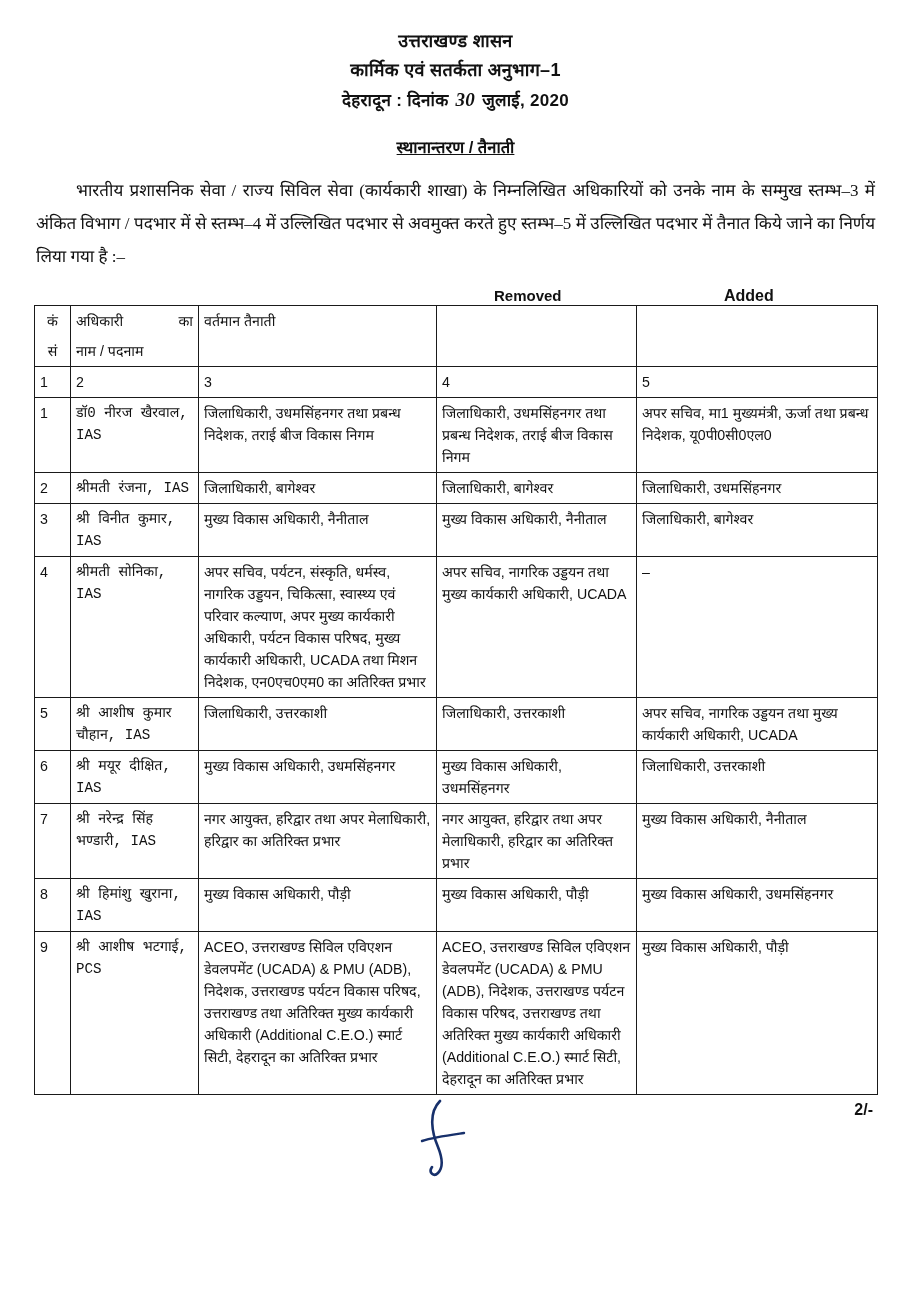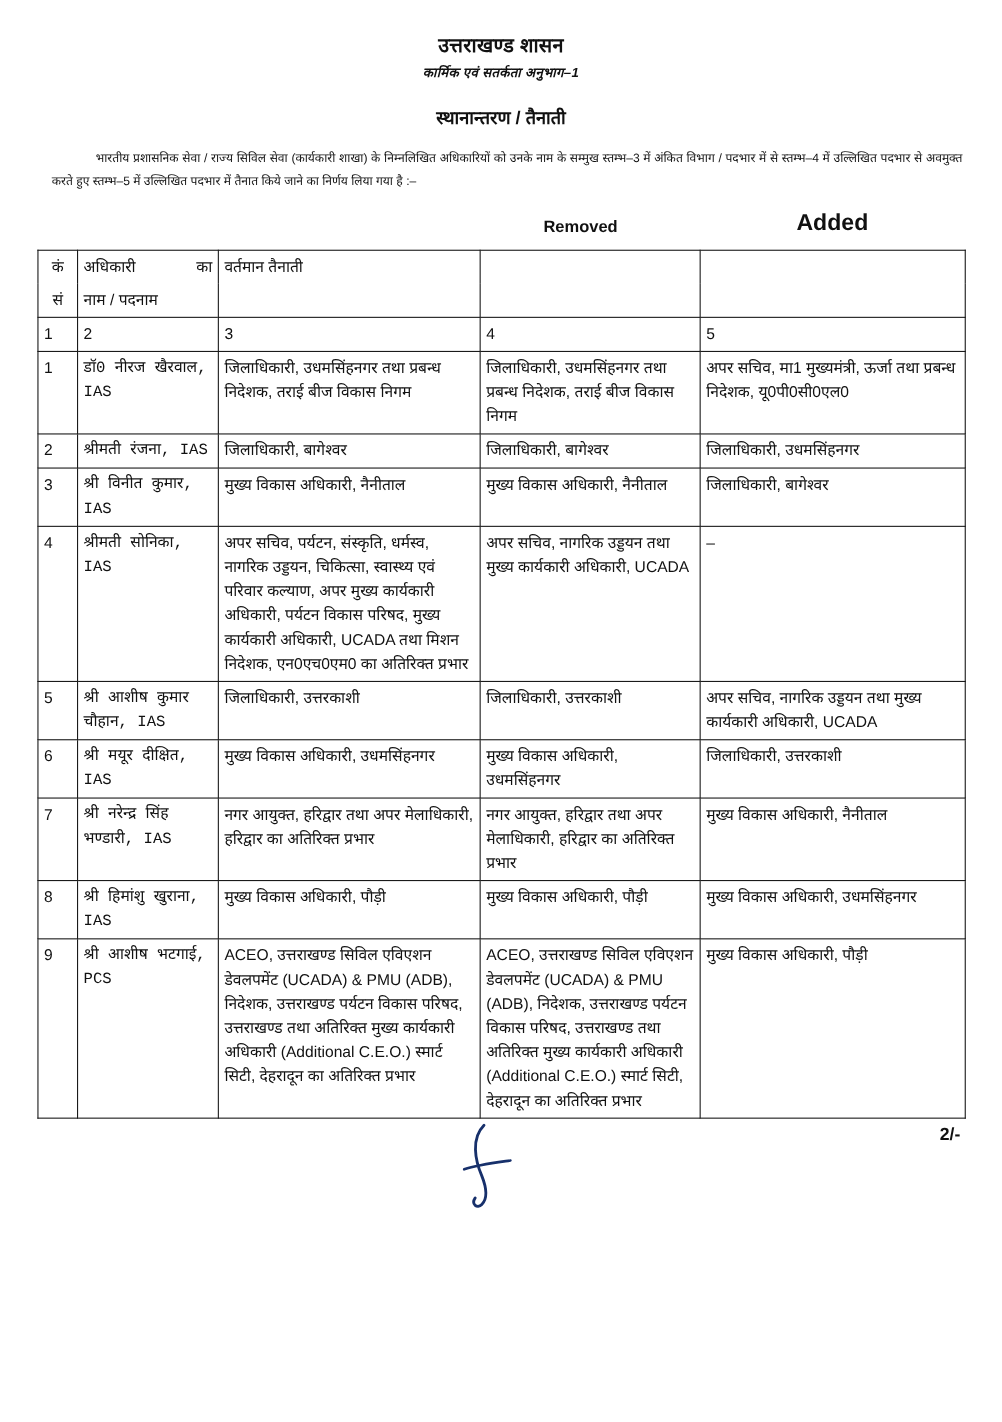--- a/index.html
+++ b/index.html
@@ -26,43 +26,45 @@
     text-align: center;
     line-height: 1.5;
   }
   .header .line {
     font-size: 17px;
     font-weight: bold;
     letter-spacing: 0.3px;
     margin: 2px 0;
   }
   .header .line.l1 { font-size: 18px; }
-  .header .line.l2 { font-size: 12px; font-style: italic; }
+  .header .line.l2 { font-size: 18px; }
   .header .line.l3 { font-size: 17px; }
   .header .line.l4 { font-size: 17px; }
   .hand-num {
     font-family: "Liberation Serif", serif;
     font-style: italic;
     font-size: 19px;
     padding: 0 2px;
   }
   .subject {
     text-align: center;
     font-size: 16.5px;
     font-weight: bold;
+    text-decoration: underline;
     margin-top: 20px;
     margin-bottom: 16px;
   }
   
   .intro {
-    font-size: 11px;
+    font-size: 17px;
     line-height: 1.95;
     text-align: justify;
     text-justify: inter-word;
-    margin: 0 2px 14px 13px;
+    margin: 0 2px 14px 2px;
+    font-family: Liberation Serif, serif;
   }
   .intro .indent { display: inline-block; width: 40px; }
   
   table.main {
     border-collapse: collapse;
     width: 100%;
     table-layout: fixed;
   }
   table.main td, table.main th {
     border: 1px solid #1a1a1a;
@@ -91,26 +93,25 @@
     padding: 1px 4px;
   }
   .no-bottom { border-bottom: none !important; }
   .no-top { border-top: none !important; }
   .just { text-align: justify; text-justify: inter-word; }
   .bold { font-weight: bold; font-family: Liberation Mono, monospace; }
   .dash-cell { text-align: center; font-size: 18px; padding-top: 14px; }
   .top-labels {
     display: flex;
     width: 100%;
-    margin-bottom: 12px;
-    align-items: flex-end;
+    margin-bottom: 0;
   }
   .top-labels .sp1 { width: 402px; }
   .top-labels .lbl-rem { width: 200px; padding-left: 58px; box-sizing: border-box; font-weight: bold; font-size: 15px;}
-  .top-labels .lbl-add { width: 241px; padding-left: 88px; box-sizing: border-box; font-weight: bold; font-size: 21px;}
+  .top-labels .lbl-add { width: 241px; padding-left: 88px; box-sizing: border-box; font-weight: bold; font-size: 16px;}
   
   .footer {
     position: relative;
     height: 86px;
   }
   .page-num {
     position: absolute;
     right: 4px;
     top: 6px;
     font-size: 16px;
@@ -125,20 +126,25 @@
   }
 </style>
 </head>
 <body>
 
 <div class="page">
 
   <div class="header">
     <div class="line l1">उत्तराखण्ड शासन</div>
     <div class="line l2">कार्मिक एवं सतर्कता अनुभाग–1</div>
+    <div class="line l4">
+      <span>देहरादून : दिनांक</span>
+      <span class="hand-num">30</span>
+      <span>जुलाई, 2020</span>
+    </div>
   </div>
 
   <div class="subject">स्थानान्तरण / तैनाती</div>
 
   <p class="intro"><span class="indent"></span><span>भारतीय प्रशासनिक सेवा / राज्य सिविल सेवा (कार्यकारी शाखा) के निम्नलिखित अधिकारियों को उनके नाम के सम्मुख स्तम्भ–3 में अंकित विभाग / पदभार में से स्तम्भ–4 में उल्लिखित पदभार से अवमुक्त करते हुए स्तम्भ–5 में उल्लिखित पदभार में तैनात किये जाने का निर्णय लिया गया है :–</span></p>
 
   <div class="top-labels">
     <div class="sp1"></div>
     <div class="lbl-rem">Removed</div>
     <div class="lbl-add">Added</div>

